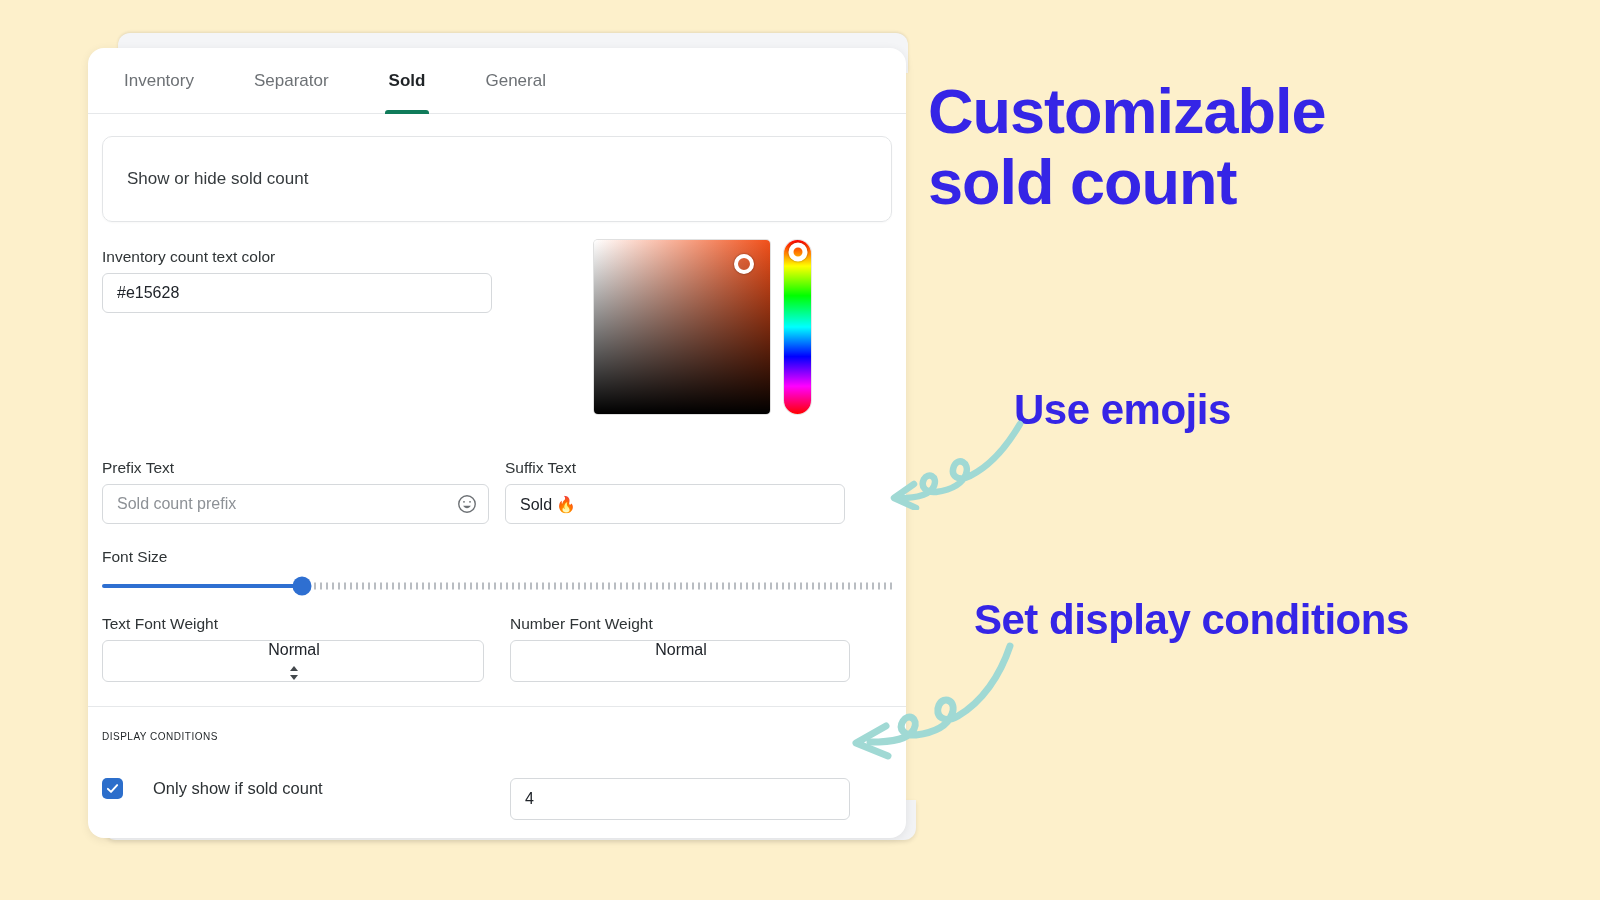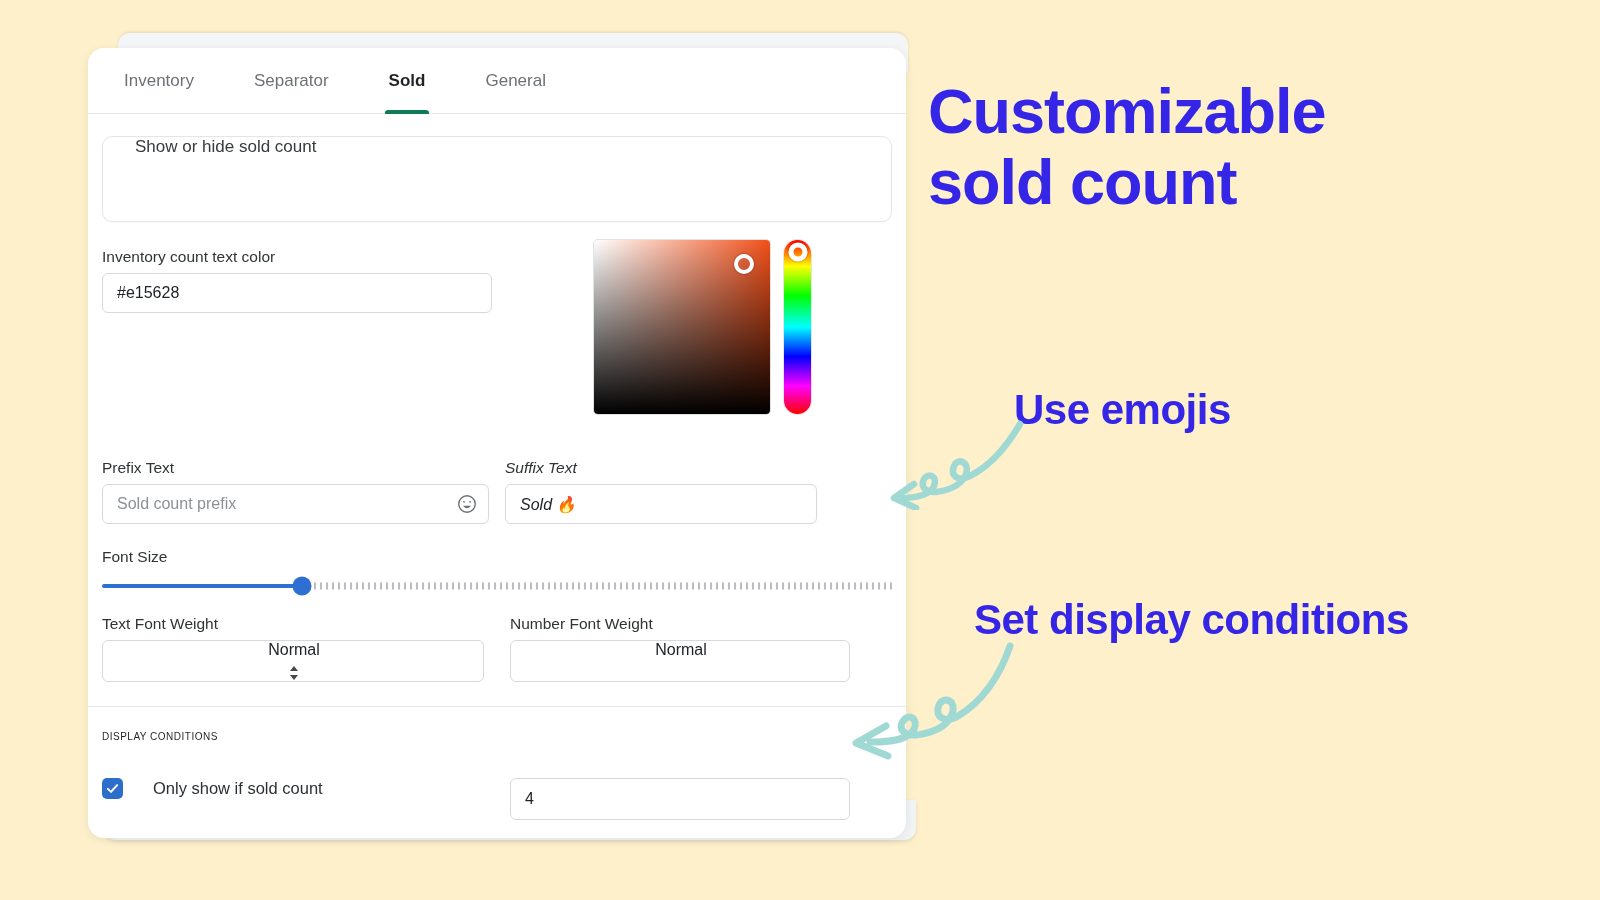--- a/index.html
+++ b/index.html
@@ -71,22 +71,22 @@
   }
 
   .body { padding: 16px 14px 0 14px; }
 
   
   .subcard {
     margin: 6px 0 0 0;
     height: 86px;
     border: 1px solid #e3e5e7;
     border-radius: 10px;
-    display: flex; align-items: flex-start;
-    padding: 0 32px;
+    display: flex; align-items: center;
+    padding: 0 24px;
     font-size: 17px;
     color: #363b3e;
     box-shadow: 0 1px 2px rgba(0,0,0,.03);
   }
 
   
   .row {
     display: flex;
     gap: 10px;
     padding: 0 0 0 0;
@@ -299,23 +299,23 @@
           <span class="emoji-btn">
             <svg width="22" height="22" viewBox="0 0 24 24" fill="none" stroke="#6d7175" stroke-width="1.5">
               <circle cx="12" cy="12" r="9"></circle>
               <circle cx="8.7" cy="9.6" r="1" fill="#6d7175" stroke="none"></circle>
               <circle cx="15.3" cy="9.6" r="1" fill="#6d7175" stroke="none"></circle>
               <path d="M7.8 14c1 1.7 2.5 2.5 4.2 2.5S15.2 15.7 16.2 14z" fill="#6d7175" stroke="none"></path>
             </svg>
           </span>
         </div>
       </div>
-      <div class="col" style="font-style:italic;">
+      <div class="col" style="">
         <div class="field-label">Suffix Text</div>
-        <div class="input" style="width:312px;">
+        <div class="input" style="width:340px;">
           <span>Sold 🔥</span>
         </div>
       </div>
     </div>
 
     <div style="margin-top:24px;">
       <div class="field-label">Font Size</div>
       <div class="slider-wrap">
         <div class="slider-fill"></div>
         <div class="slider-ticks"></div>

